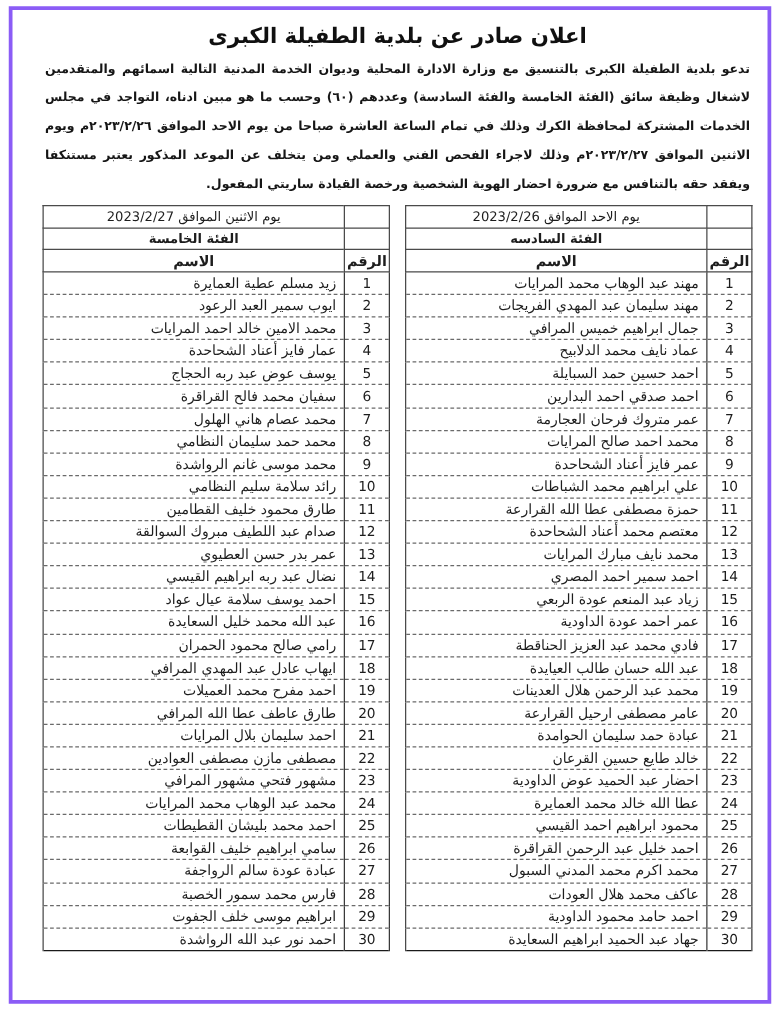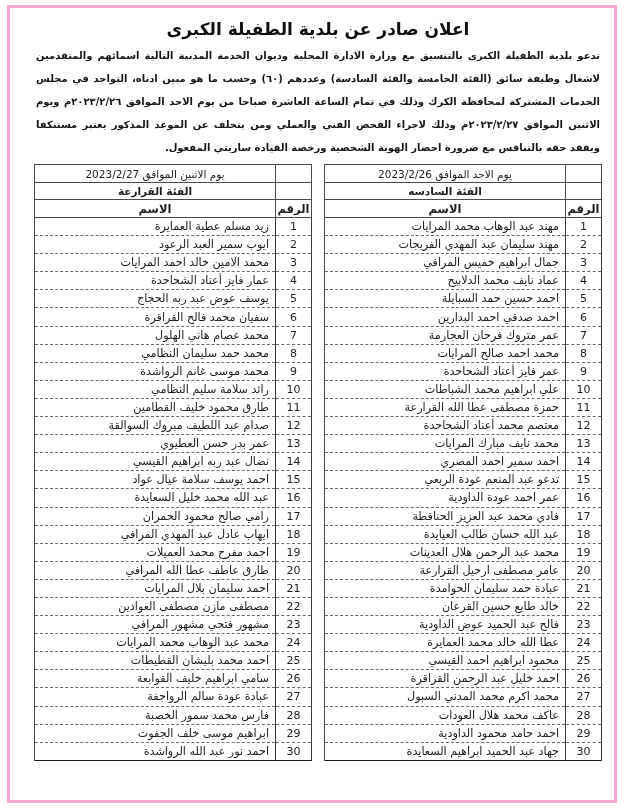--- a/index.html
+++ b/index.html
@@ -2,21 +2,21 @@
 <html lang="ar" dir="rtl"><head>
 <meta charset="utf-8">
 <style>
   html,body{margin:0;padding:0;}
   body{
     width:624px;height:808px;position:relative;background:#ffffff;
     font-family:"DejaVu Sans", sans-serif;color:#151515;
   }
   .sheet{
     position:absolute;top:5px;left:7px;right:7px;bottom:5px;
-    border:3px solid #f9a8d4;background:#fff;
+    border:3px solid #8b5cf6;background:#fff;
   }
   .content{padding:4px 12px 0 24px;direction:rtl;}
   .doc-title{
     text-align:center;font-size:17px;font-weight:bold;margin:7px 0 5px 0;color:#101010;
     letter-spacing:0;
   }
   .doc-paragraph{
     font-size:10px;font-weight:bold;line-height:23px;text-align:justify;
     margin:0 2px 5px 2px;color:#161616;
   }
@@ -120,21 +120,21 @@
             <tr class="data-row">
               <td class="c-num">13</td>
               <td class="c-name">محمد نايف مبارك المرايات</td>
             </tr>
             <tr class="data-row">
               <td class="c-num">14</td>
               <td class="c-name">احمد سمير احمد المصري</td>
             </tr>
             <tr class="data-row">
               <td class="c-num">15</td>
-              <td class="c-name">تدعو عبد المنعم عودة الربعي</td>
+              <td class="c-name">زياد عبد المنعم عودة الربعي</td>
             </tr>
             <tr class="data-row">
               <td class="c-num">16</td>
               <td class="c-name">عمر احمد عودة الداودية</td>
             </tr>
             <tr class="data-row">
               <td class="c-num">17</td>
               <td class="c-name">فادي محمد عبد العزيز الحناقطة</td>
             </tr>
             <tr class="data-row">
@@ -152,21 +152,21 @@
             <tr class="data-row">
               <td class="c-num">21</td>
               <td class="c-name">عبادة حمد سليمان الحوامدة</td>
             </tr>
             <tr class="data-row">
               <td class="c-num">22</td>
               <td class="c-name">خالد طايع حسين القرعان</td>
             </tr>
             <tr class="data-row">
               <td class="c-num">23</td>
-              <td class="c-name">فالح عبد الحميد عوض الداودية</td>
+              <td class="c-name">احضار عبد الحميد عوض الداودية</td>
             </tr>
             <tr class="data-row">
               <td class="c-num">24</td>
               <td class="c-name">عطا الله خالد محمد العمايرة</td>
             </tr>
             <tr class="data-row">
               <td class="c-num">25</td>
               <td class="c-name">محمود ابراهيم احمد القيسي</td>
             </tr>
             <tr class="data-row">
@@ -197,21 +197,21 @@
             <col style="width:36px">
             <col>
           </colgroup>
         <thead>
           <tr>
             <td class="c-num"></td>
             <td class="hd-day">يوم الاثنين الموافق 2023/2/27</td>
           </tr>
           <tr>
             <td class="c-num"></td>
-            <td class="hd-cat">الفئة القرارعة</td>
+            <td class="hd-cat">الفئة الخامسة</td>
           </tr>
           <tr>
             <td class="hd-col">الرقم</td>
             <td class="hd-col">الاسم</td>
           </tr>
         </thead>
         <tbody>
             <tr class="data-row">
               <td class="c-num">1</td>
               <td class="c-name">زيد مسلم عطية العمايرة</td>

